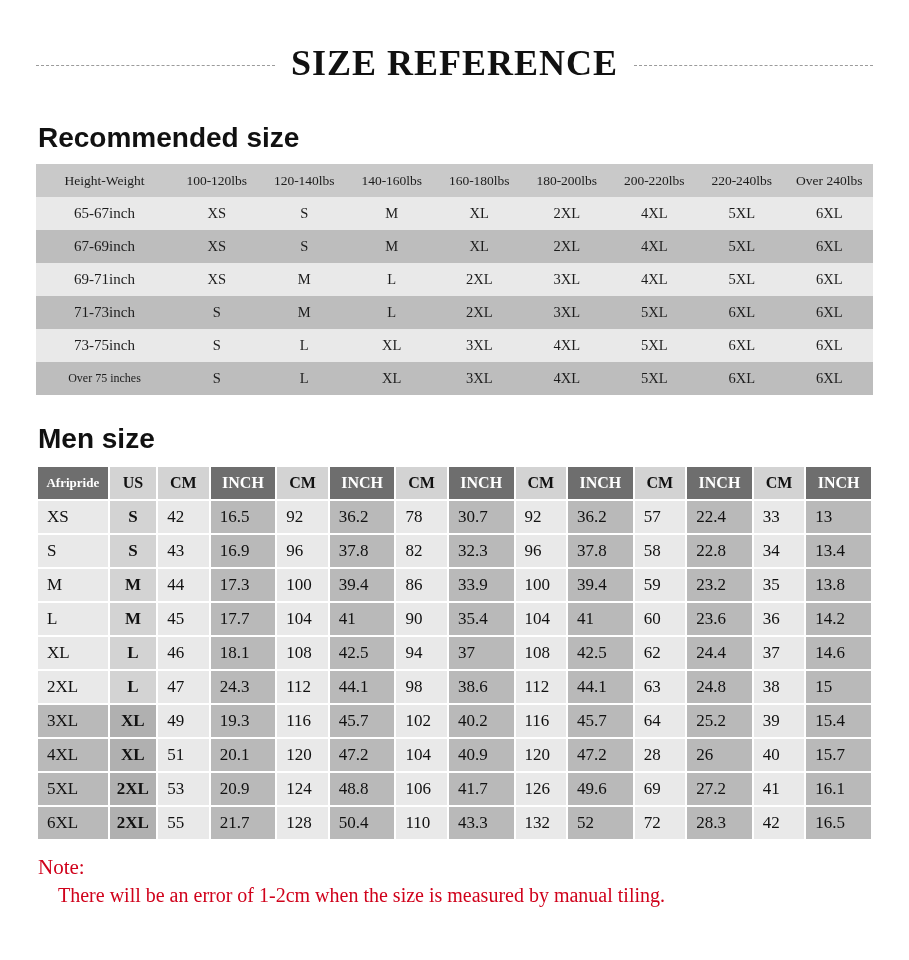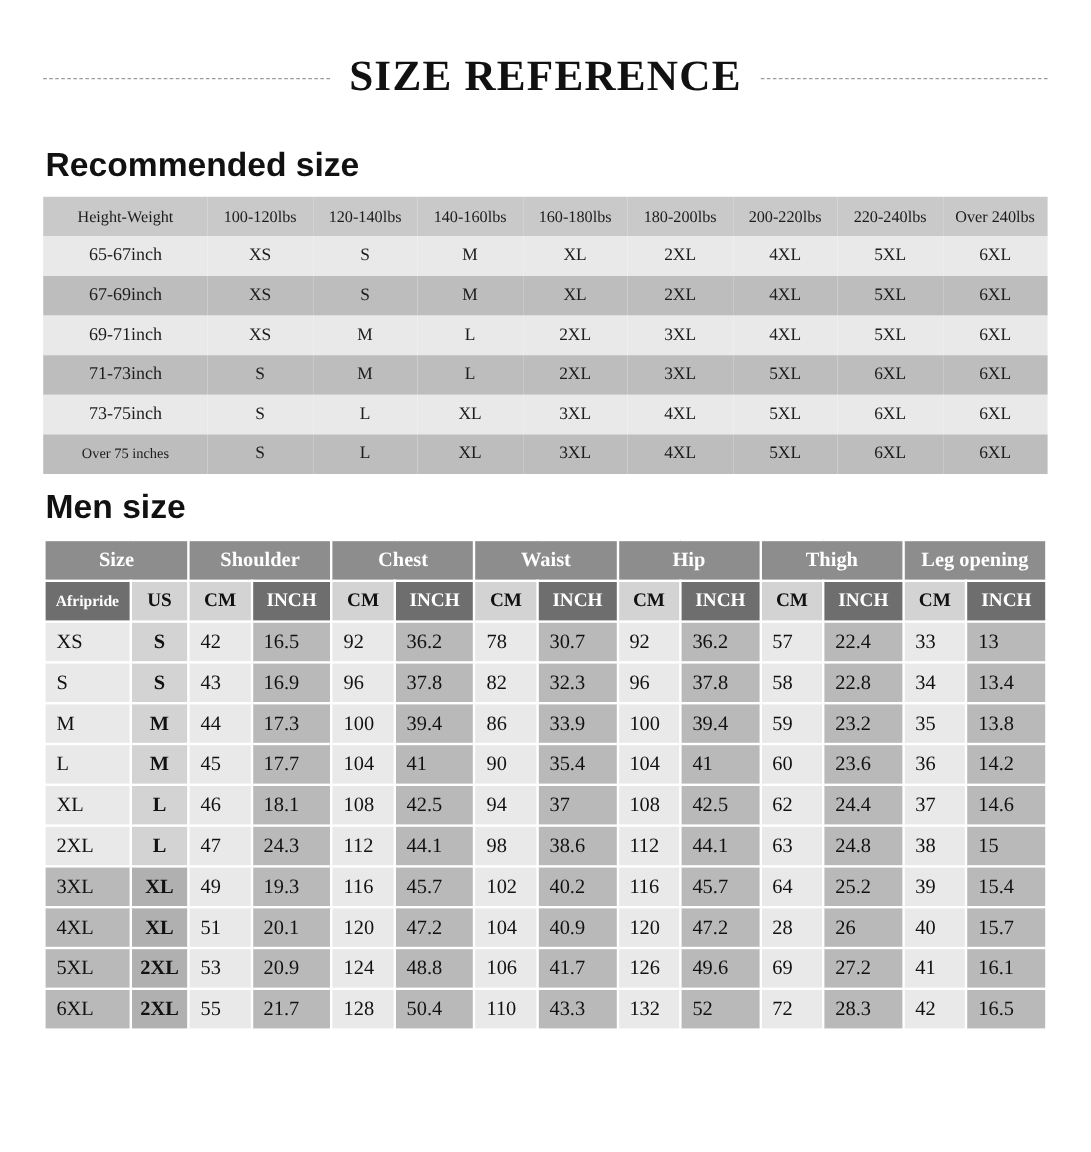--- a/index.html
+++ b/index.html
@@ -48,21 +48,21 @@
   
   .section-heading {
     font-family: Liberation Sans, sans-serif;
     font-size: 28px;
     font-weight: bold;
     color: #111;
     margin: 0;
     padding: 0 0 10px 38px;
   }
   .sec1 { padding-top: 38px; }
-  .sec2 { padding-top: 12px; }
+  .sec2 { padding-top: 28px; }
 
   
   .rec-wrap {
     padding: 0 36px;
     box-sizing: border-box;
   }
   table.rec {
     width: 837px;
     border-collapse: collapse;
     table-layout: fixed;
@@ -275,29 +275,20 @@
         <col style="width:52px">
           <col style="width:66px">
         <col style="width:52px">
           <col style="width:66px">
         <col style="width:52px">
           <col style="width:66px">
         <col style="width:52px">
           <col style="width:66px">
       </colgroup>
       <tbody>
-        <tr>
-          <td class="grp" colspan="2">Size</td>
-          <td class="grp" colspan="2">Shoulder</td>
-          <td class="grp" colspan="2">Chest</td>
-          <td class="grp" colspan="2">Waist</td>
-          <td class="grp" colspan="2">Hip</td>
-          <td class="grp" colspan="2">Thigh</td>
-          <td class="grp" colspan="2">Leg opening</td>
-        </tr>
         <tr>
           <td class="sub-afri">Afripride</td>
           <td class="sub-light">US</td>
           <td class="sub-light">CM</td>
           <td class="sub-dark">INCH</td>
           <td class="sub-light">CM</td>
           <td class="sub-dark">INCH</td>
           <td class="sub-light">CM</td>
           <td class="sub-dark">INCH</td>
           <td class="sub-light">CM</td>
@@ -465,14 +456,18 @@
           <td class="darkcell align-l">52</td>
           <td class="lightcell align-l">72</td>
           <td class="darkcell align-l">28.3</td>
           <td class="lightcell align-l">42</td>
           <td class="darkcell align-l">16.5</td>
         </tr>
       </tbody>
     </table>
   </div>
 
+  <div class="note">
+    <span class="note-label">Note:</span>
+    <span class="note-body">There will be an error of 1-2cm when the size is measured by manual tiling.</span>
+  </div>
 
 </div>
 
 </body></html>

